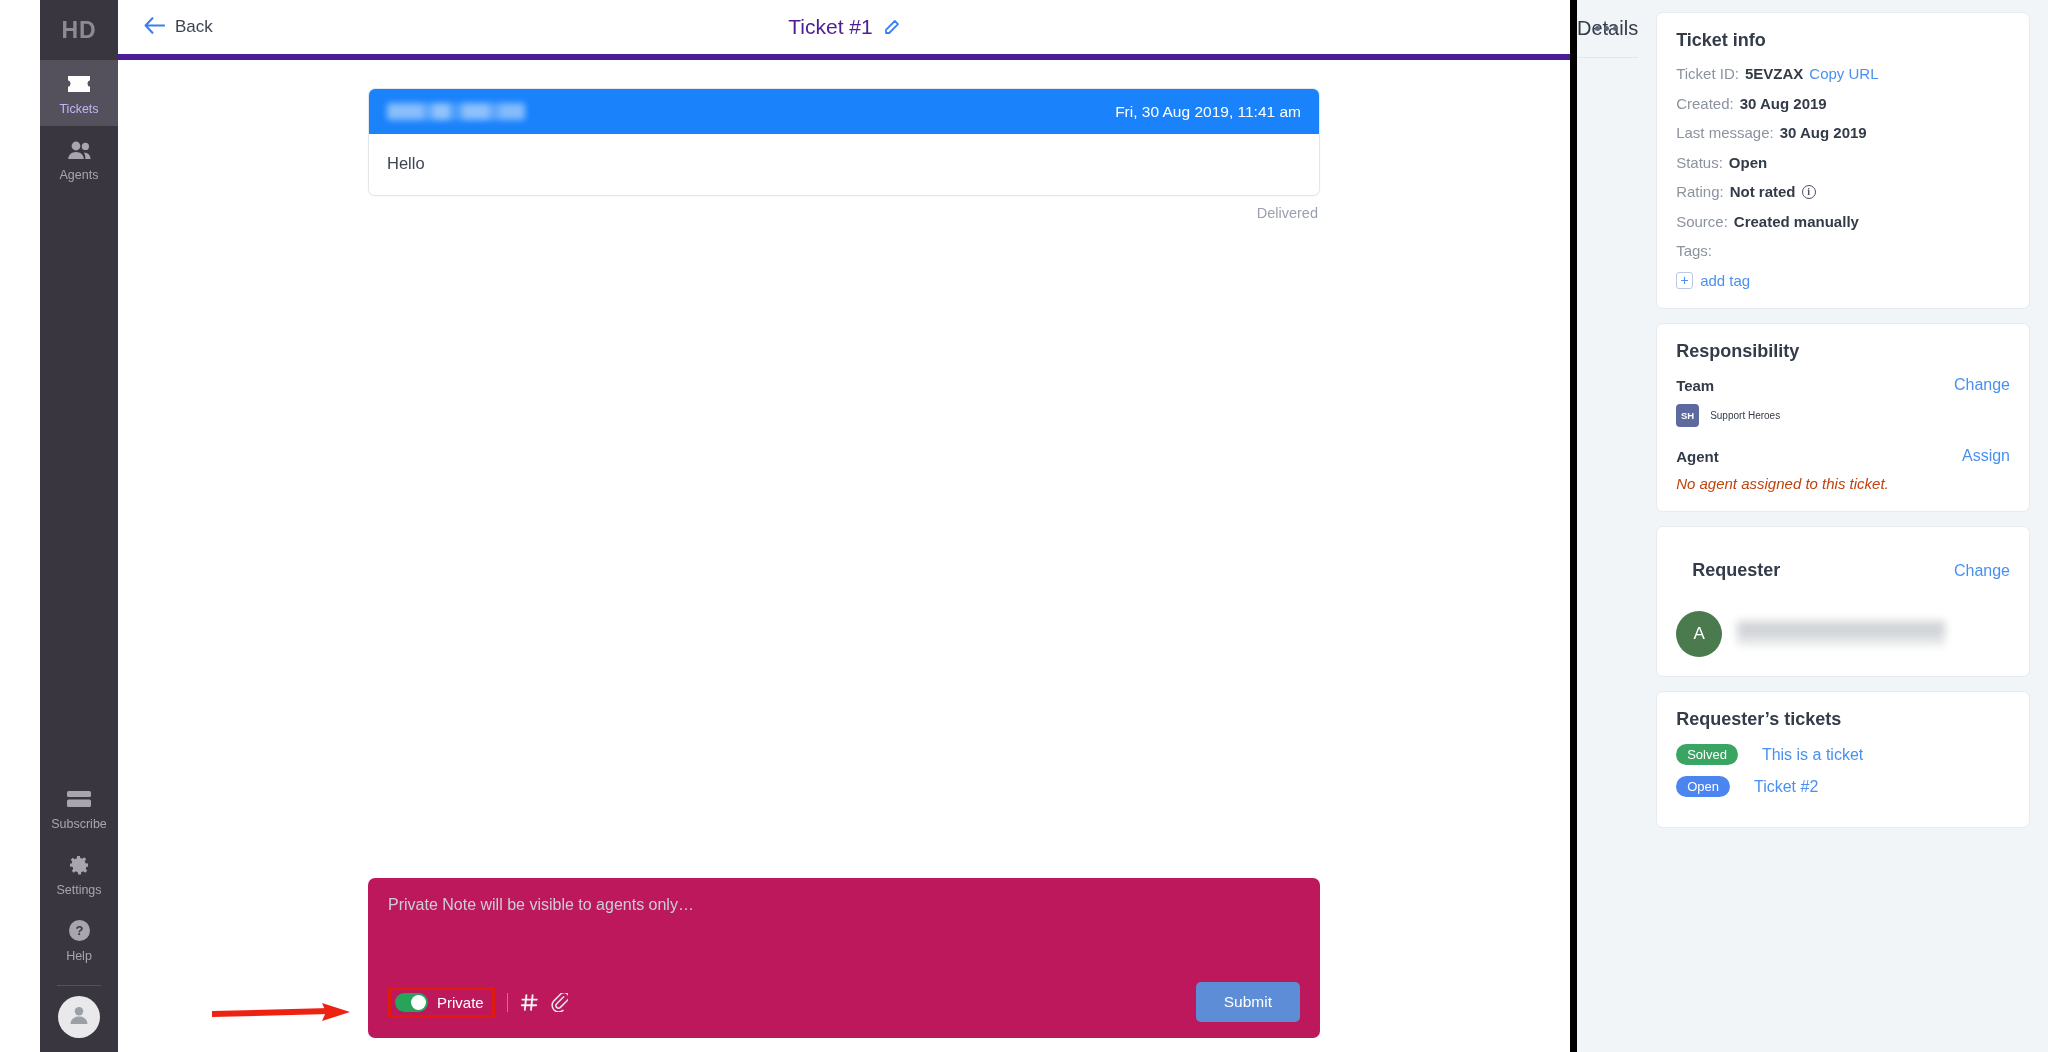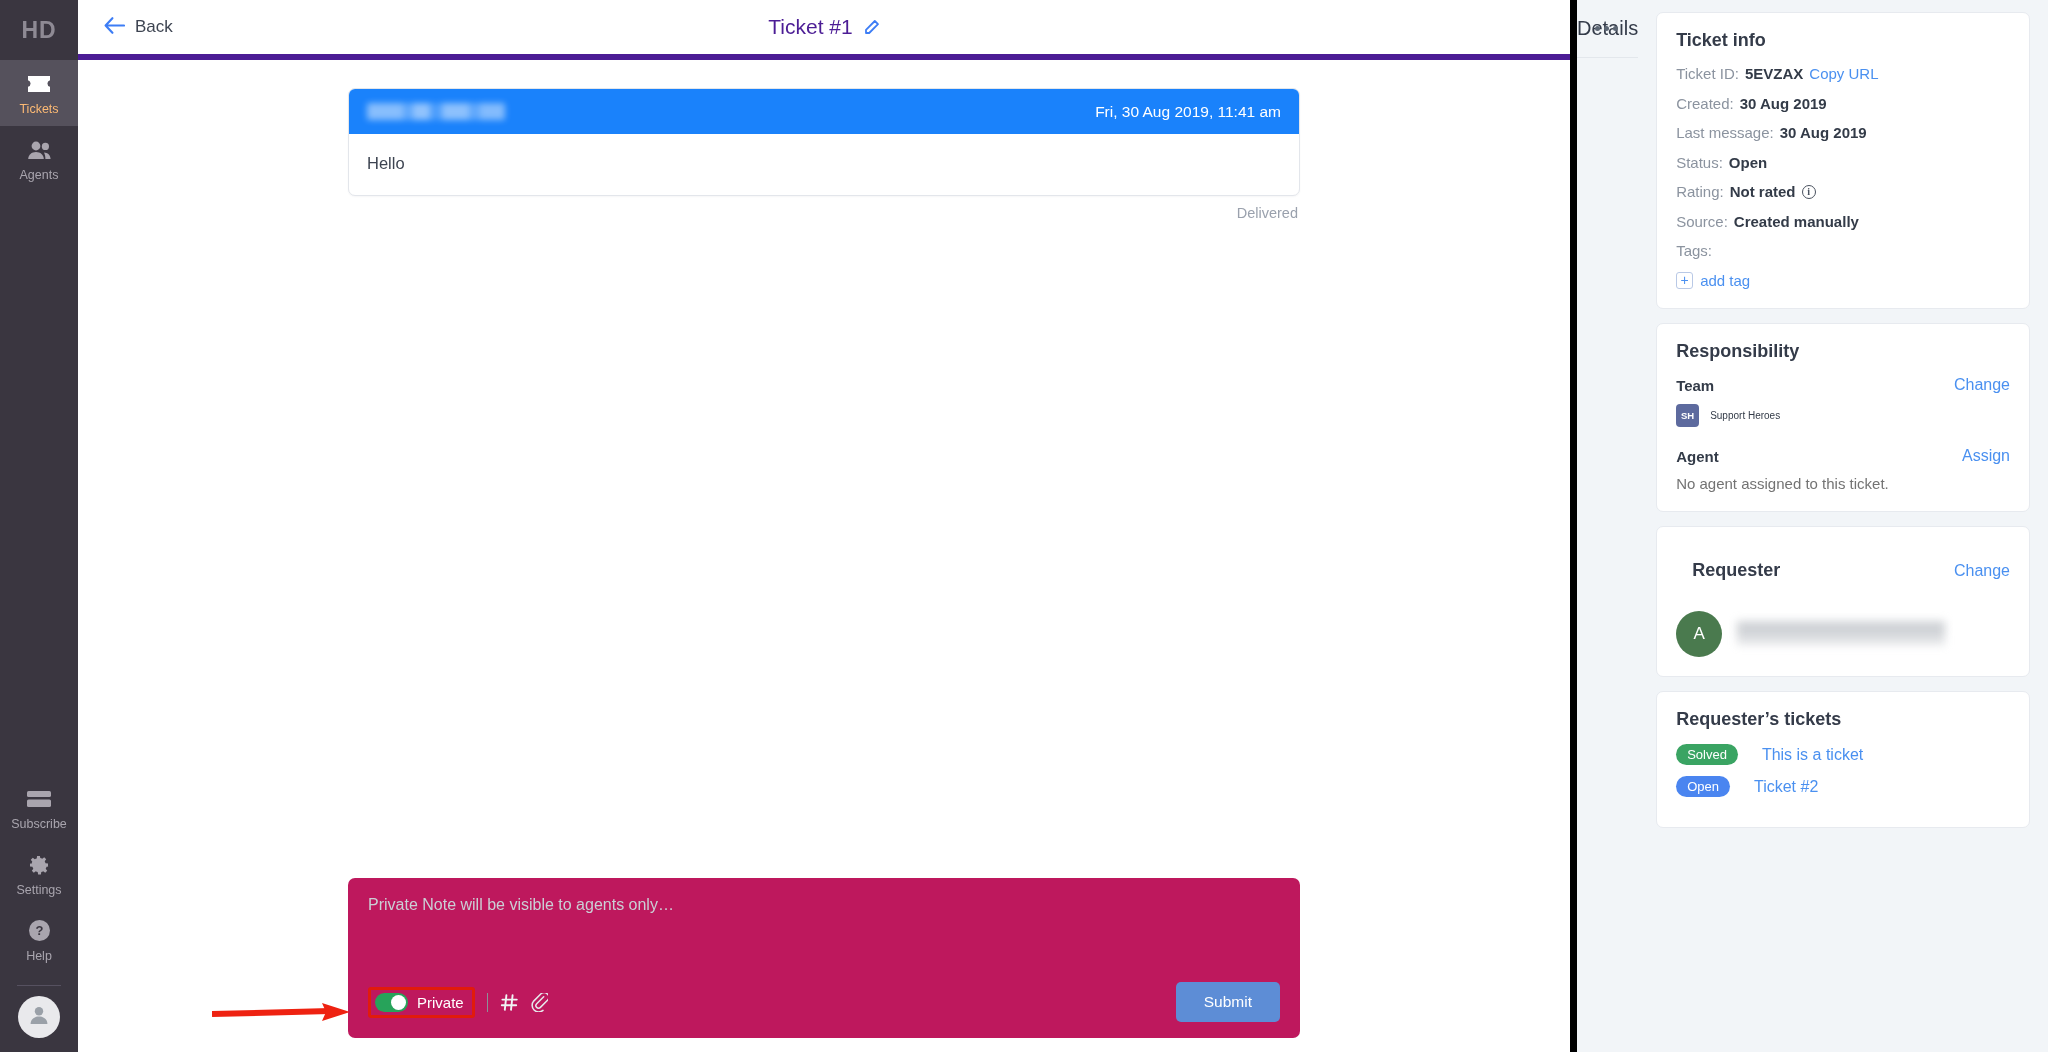--- a/index.html
+++ b/index.html
@@ -2,21 +2,21 @@
 <html><head>
 <meta charset="utf-8">
 <style>
   * { box-sizing: border-box; margin: 0; padding: 0; }
   html, body {
     width: 2048px; height: 1052px;
     font-family: "Liberation Sans", sans-serif;
     background: #ffffff;
     overflow: hidden;
   }
-  .app { display: flex; width: 2048px; height: 740px; position: relative; }
+  .app { display: flex; width: 2048px; height: 740px; position: relative; padding-left: 40px; }
 
   
   .rail {
     width: 78px; flex: 0 0 78px; height: 1052px;
     background: #3a3640;
     display: flex; flex-direction: column; align-items: center;
     position: relative;
   }
   .rail-logo {
     height: 60px; width: 100%;
@@ -27,21 +27,21 @@
     width: 100%; height: 66px;
     display: flex; flex-direction: column; align-items: center; justify-content: center;
     gap: 5px; cursor: pointer;
   }
   .rail-item.active { background: #55515c; }
   .rail-item .glyph {
     display: flex; align-items: center; justify-content: center;
     height: 26px;
   }
   .rail-item .lbl { font-size: 12.5px; color: #a9a5ae; }
-  .rail-item.active .lbl { color: #fdba74; }
+  .rail-item.active .lbl { color: #c4b5fd; }
   .rail-spacer { flex: 1 1 auto; }
   .rail-bottom { width: 100%; padding-bottom: 14px; }
   .rail-divider {
     width: 44px; height: 1px; background: #565160;
     margin: 12px auto 10px auto;
   }
   .rail-avatar {
     width: 42px; height: 42px; border-radius: 50%;
     background: #e9e9ec;
     display: flex; align-items: center; justify-content: center;
@@ -211,21 +211,21 @@
     margin-bottom: 10px;
   }
   .sub-label { font-size: 15px; font-weight: bold; color: #333b48; }
   .team-row { display: flex; align-items: center; gap: 11px; margin-bottom: 20px; }
   .team-badge {
     width: 23px; height: 23px; border-radius: 4px; background: #5d6a9e;
     color: #fff; font-size: 9.5px; font-weight: bold;
     display: flex; align-items: center; justify-content: center;
   }
   .team-name { font-size: 10px; color: #333b48; }
-  .muted { font-size: 15px; color: #737373; }
+  .muted { font-size: 15px; color: #c2410c; font-style: italic; }
 
   .requester-row { display: flex; align-items: center; gap: 15px; margin-top: 14px; }
   .req-avatar {
     width: 46px; height: 46px; border-radius: 50%; background: #4a7a4e;
     color: #fff; font-size: 17px;
     display: flex; align-items: center; justify-content: center;
     flex: 0 0 46px;
   }
   .blur-req {
     width: 208px; height: 34px; border-radius: 3px;

